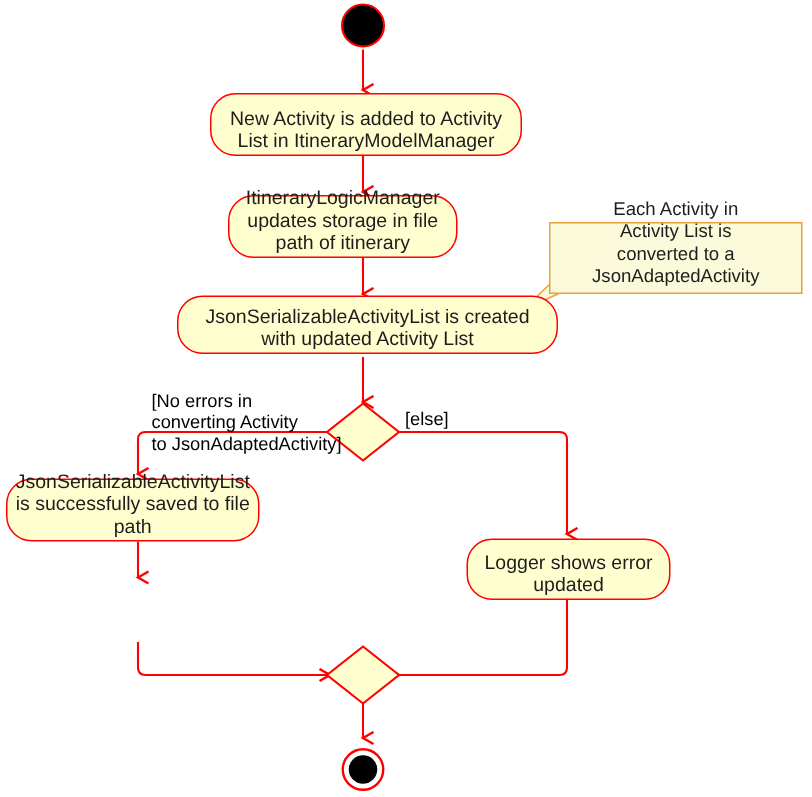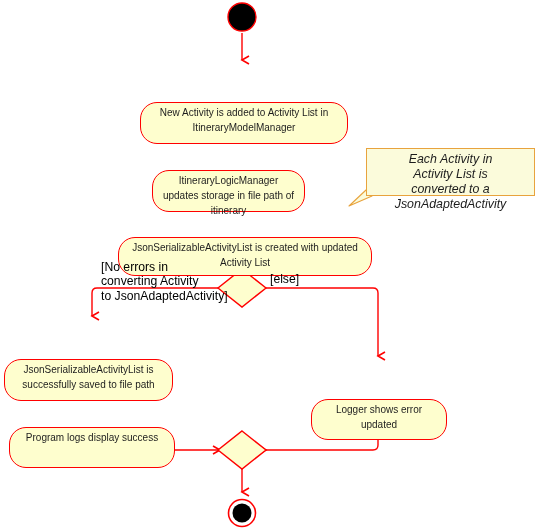--- a/index.html
+++ b/index.html
@@ -24,42 +24,40 @@
   }
   .node {
     position: absolute;
     box-sizing: border-box;
   }
   .activity-box {
     background: #FEFECE;
     border: 1.3px solid #FF0000;
     border-radius: 17px;
     display: flex;
-    align-items: flex-start;
+    align-items: flex-end;
     justify-content: center;
     text-align: center;
     color: #1d1d1d;
-    font-size: 10px;
+    font-size: 13px;
     line-height: 15px;
     padding: 2px 8px;
-    margin-top: 40px;
   }
   .note-box {
     background: #FBFBDB;
     border: 1.1px solid #E8A33D;
     display: flex;
-    align-items: flex-start;
+    align-items: flex-end;
     justify-content: center;
     text-align: center;
     color: #1d1d1d;
     font-size: 12.4px;
     line-height: 15px;
     padding: 3px 24px;
     box-sizing: border-box;
-    font-style: italic;
   }
   .guard-label {
     position: absolute;
     color: #000000;
     font-size: 12.2px;
     line-height: 14.5px;
     white-space: pre-line;
     text-align: left;
   }
   .guard-label.inline {
@@ -139,21 +137,18 @@
   </div>
 
   <div class="guard-label inline" style="left:270px; top:272px;">
     <span>[else]</span>
   </div>
 
   <div class="node activity-box" style="left:4px; top:319px; width:169px; height:42px;">
     <span>JsonSerializableActivityList is successfully saved to file path</span>
   </div>
 
-  <div class="node activity-box" style="left:9px; top:387px; width:166px; height:41px;">
-    <span>Program logs display success</span>
-  </div>
 
   <div class="node activity-box" style="left:311px; top:359px; width:136px; height:41px;">
     <span>Logger shows error updated</span>
   </div>
 
 </div>
 
 </body></html>

